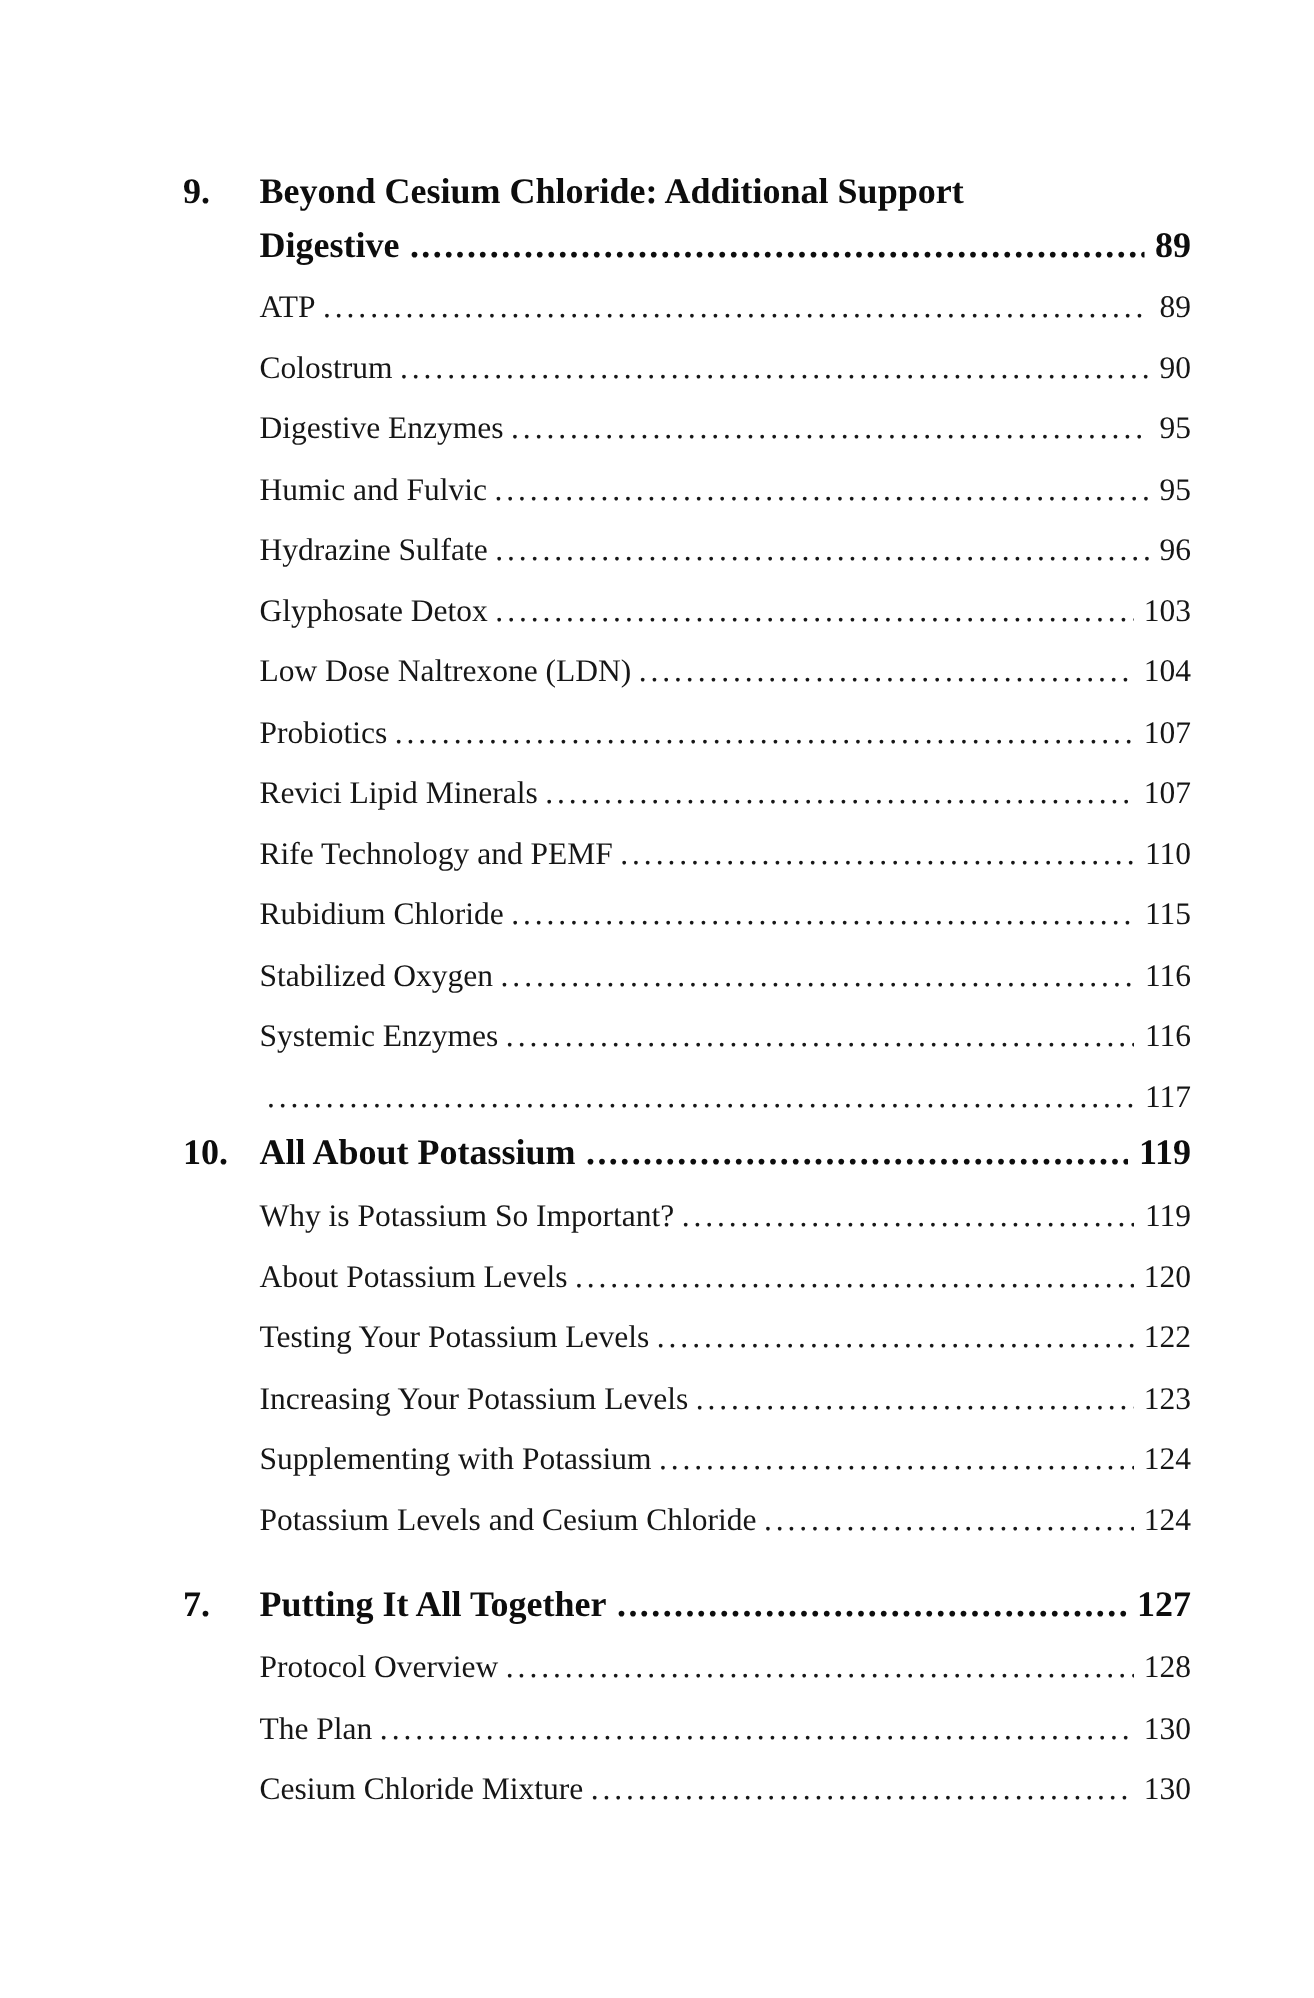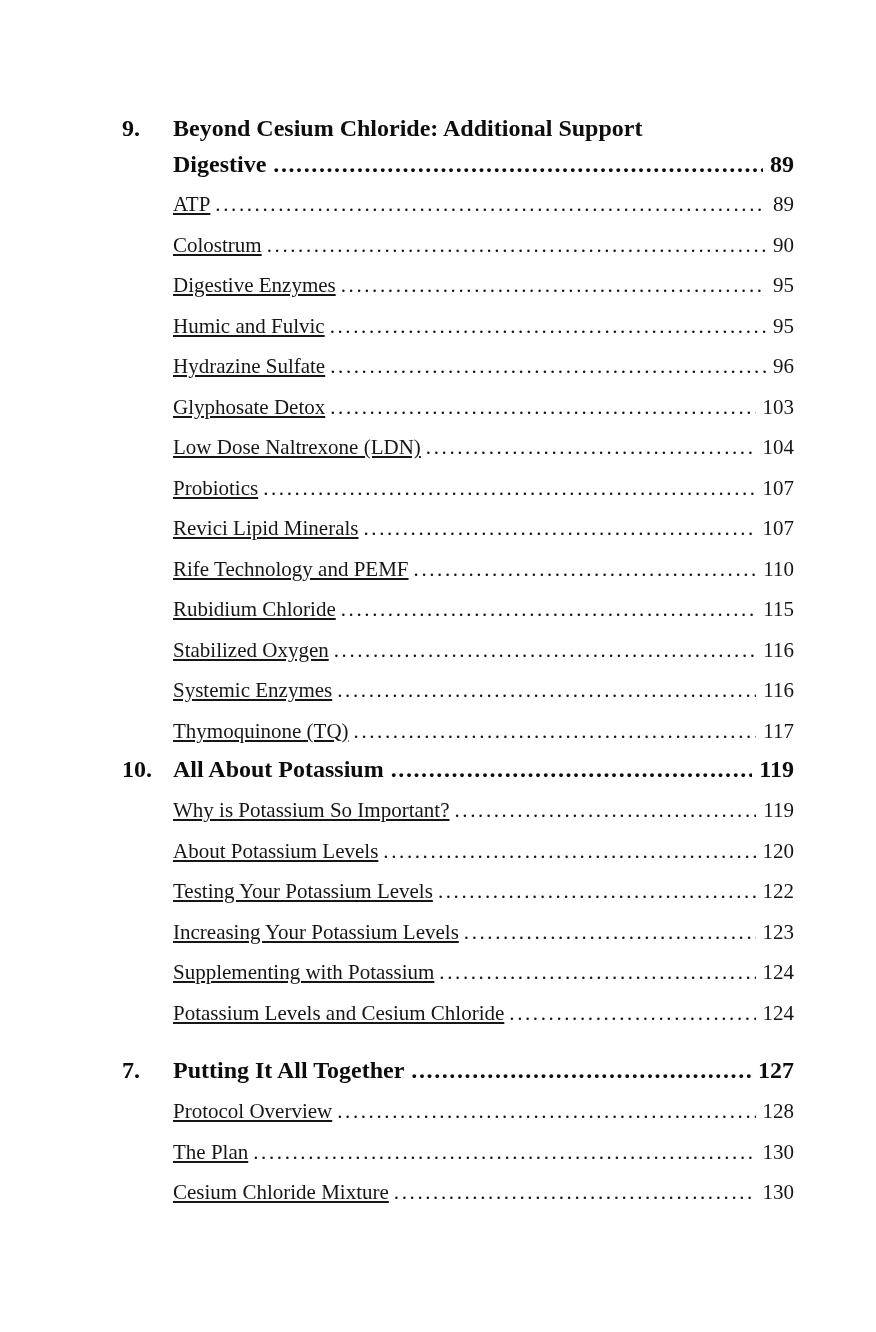--- a/index.html
+++ b/index.html
@@ -43,21 +43,21 @@
   .entries { margin-top: 2px; }
   .chapter-2 .entries, .chapter-3 .entries { margin-top: 3px; }
   .entry {
     display: flex;
     align-items: baseline;
     font-size: 21px;
     line-height: 40.5px;
     padding-left: 51px;
     white-space: nowrap;
   }
-  .etitle { flex: 0 0 auto; text-decoration: underline; }
+  .etitle { flex: 0 0 auto; }
   .epage { flex: 0 0 auto; }
   
   .leader {
     flex: 1 1 auto;
     min-width: 24px;
     overflow: hidden;
     white-space: nowrap;
     margin: 0 7px 0 5px;
     height: 40.5px;
   }
@@ -153,21 +153,20 @@
           <span class="etitle">Stabilized Oxygen</span>
           <span class="leader"></span>
           <span class="epage">116</span>
         </div>
         <div class="entry">
           <span class="etitle">Systemic Enzymes</span>
           <span class="leader"></span>
           <span class="epage">116</span>
         </div>
         <div class="entry">
-          <span class="etitle">Thymoquinone (TQ)</span>
           <span class="leader"></span>
           <span class="epage">117</span>
         </div>
       </div>
     </div>
 
     <div class="chapter chapter-2">
       <div class="chead">
         <span class="cnum">10.</span>
         <span class="ctitle">All About Potassium</span>

